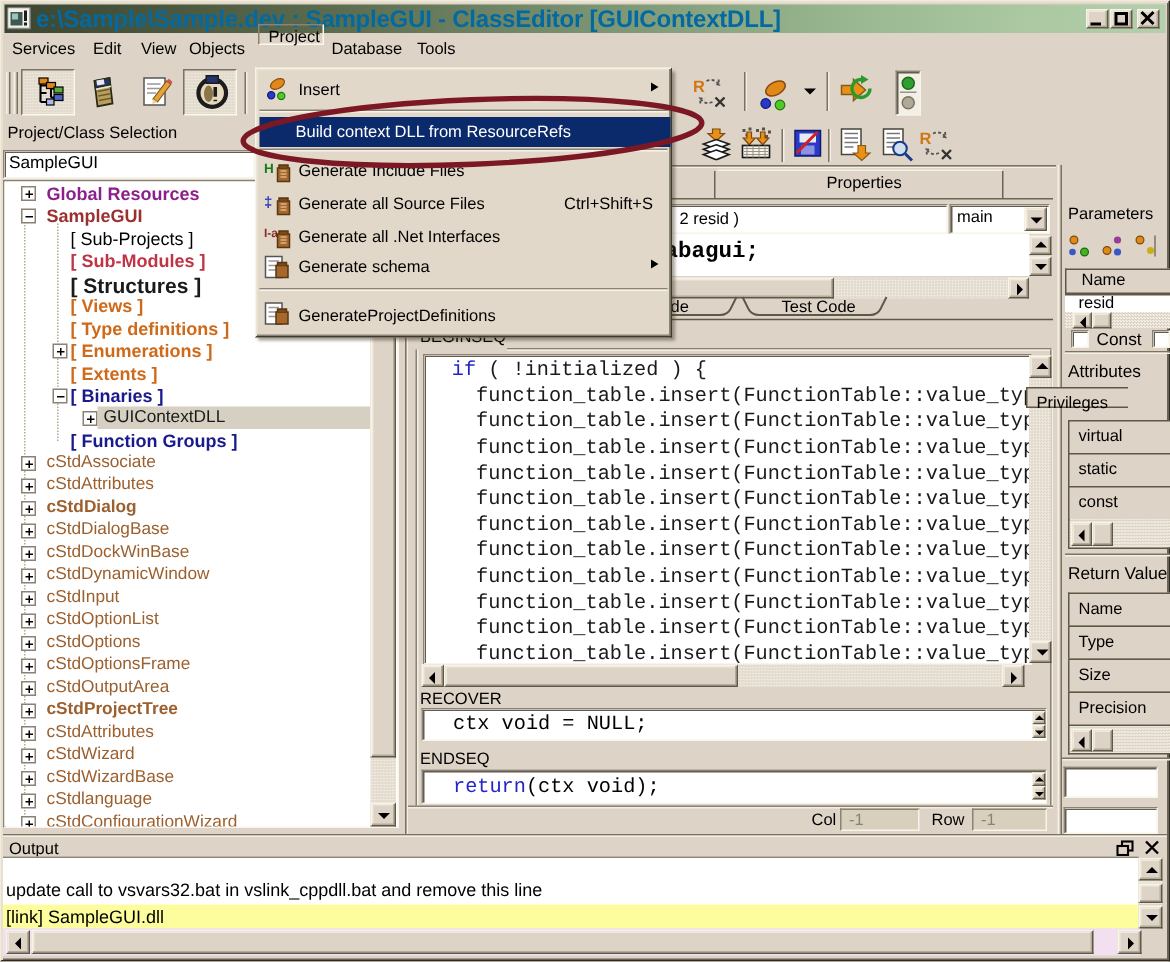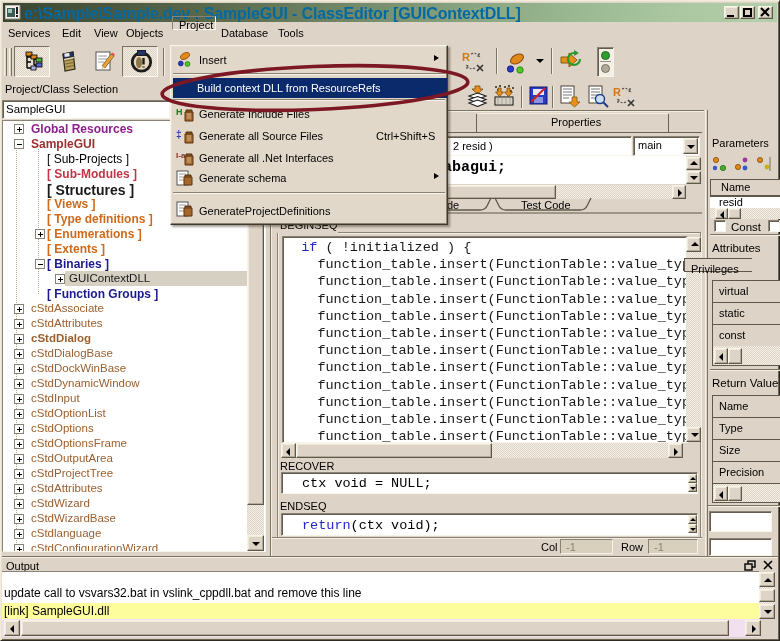--- a/index.html
+++ b/index.html
@@ -249,21 +249,21 @@
  <div class="ab" style="left:27px;top:316px;font-weight:normal;font-size:11.5px;color:#9c5f2e;white-space:nowrap;padding:0 3px 2px 1px">cStdOptionsFrame</div>
  <div class="exp" style="left:11px;top:333px">
       <i></i>
       <b></b>
     </div>
  <div class="ab" style="left:27px;top:331px;font-weight:normal;font-size:11.5px;color:#9c5f2e;white-space:nowrap;padding:0 3px 2px 1px">cStdOutputArea</div>
  <div class="exp" style="left:11px;top:348px">
       <i></i>
       <b></b>
     </div>
- <div class="ab" style="left:27px;top:346px;font-weight:normal;font-size:11.5px;color:#9c5f2e;white-space:nowrap;padding:0 3px 2px 1px">cStdProjectTree</div>
+ <div class="ab" style="left:27px;top:346px;font-weight:bold;font-size:11.5px;color:#9c5f2e;white-space:nowrap;padding:0 3px 2px 1px">cStdProjectTree</div>
  <div class="exp" style="left:11px;top:363px">
       <i></i>
       <b></b>
     </div>
  <div class="ab" style="left:27px;top:361px;font-weight:normal;font-size:11.5px;color:#9c5f2e;white-space:nowrap;padding:0 3px 2px 1px">cStdAttributes</div>
  <div class="exp" style="left:11px;top:378px">
       <i></i>
       <b></b>
     </div>
  <div class="ab" style="left:27px;top:376px;font-weight:normal;font-size:11.5px;color:#9c5f2e;white-space:nowrap;padding:0 3px 2px 1px">cStdWizard</div>

